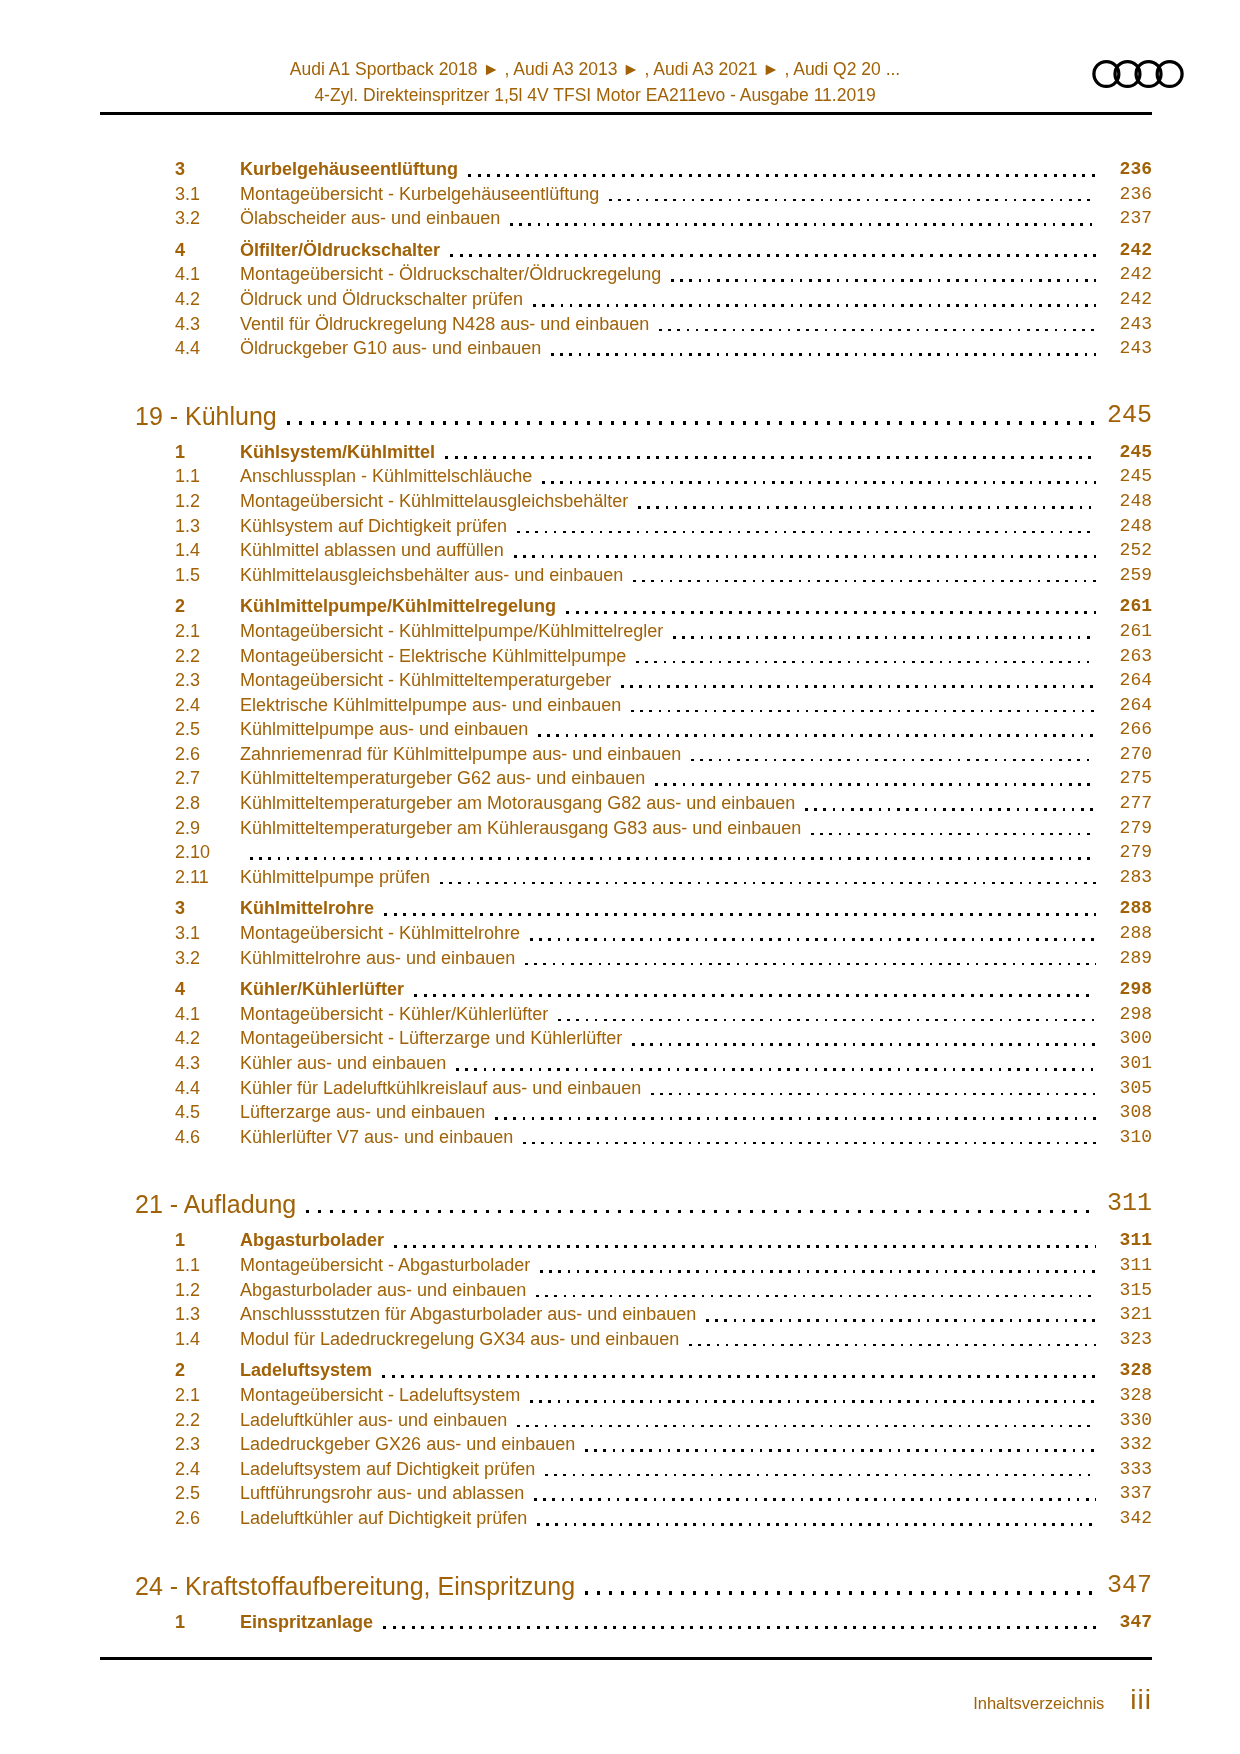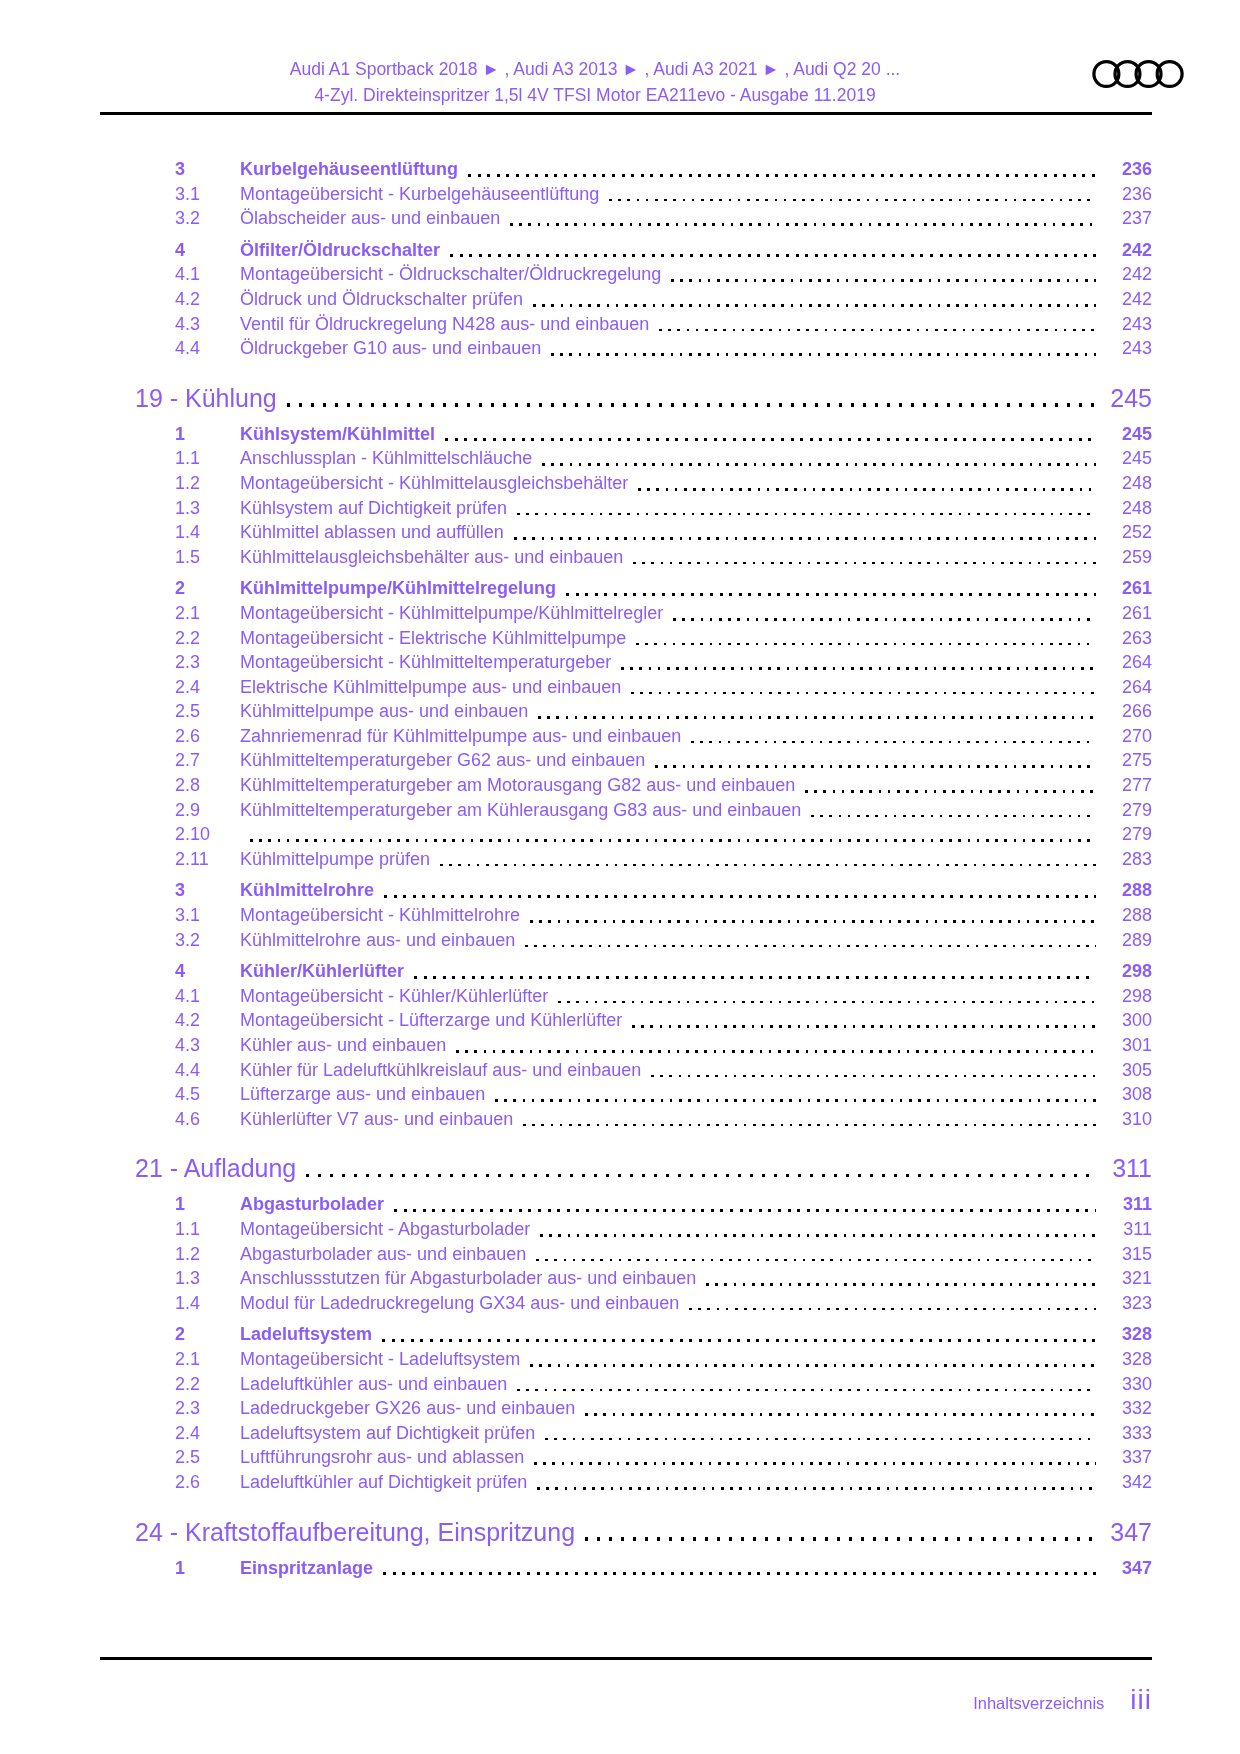--- a/index.html
+++ b/index.html
@@ -1,21 +1,21 @@
 <!DOCTYPE html>
 <html><head>
 <meta charset="utf-8">
 <style>
   html,body{margin:0;padding:0;background:#ffffff;}
   .page{
     position:relative;
     width:1240px;
     height:1754px;
     background:#ffffff;
-    color:#8b5cf6;
+    color:#a16207;
     font-family:"Liberation Sans", sans-serif;
     overflow:hidden;
   }
   
   .header-text{
     position:absolute;
     top:56px; left:100px; width:990px;
     text-align:center;
     font-size:17.5px;
     line-height:26px;
@@ -39,21 +39,21 @@
   .row{
     display:flex;
     font-size:18px;
     line-height:24.6px;
   }
   .row.item{font-weight:400;}
   .row.section{font-weight:700;margin-top:7px;}
   .row.chapter{
     font-size:25px;
     line-height:34px;
-    margin-top:20px;
+    margin-top:38px;
     margin-bottom:4px;
     font-weight:400;
   }
   .row.section, .row.item{padding-left:40px;}
   .num{flex:0 0 65px;}
   .title{white-space:nowrap;}
   .leader{flex:1 1 auto;position:relative;min-width:20px;}
   .leader::after{
     content:"";
     position:absolute;
@@ -62,21 +62,21 @@
     background-image:repeating-linear-gradient(to right,#000 0 2.6px,transparent 2.6px 9.2px);
   }
   .row.section .leader::after{
     height:3px; bottom:5px;
     background-image:repeating-linear-gradient(to right,#000 0 3px,transparent 3px 9.6px);
   }
   .row.chapter .leader::after{
     height:3.4px; bottom:8px;
     background-image:repeating-linear-gradient(to right,#000 0 3.4px,transparent 3.4px 12px);
   }
-  .pagenum{flex:0 0 auto;min-width:44px;text-align:right;}
+  .pagenum{flex:0 0 auto;min-width:44px;text-align:right;font-family:Liberation Mono, monospace;}
   
   .rule-bottom{
     position:absolute;
     top:1657px; left:100px; right:88px;
     border-top:3px solid #000;
   }
   .footer-text{
     position:absolute;
     top:1672px; right:88px;
     display:flex;

